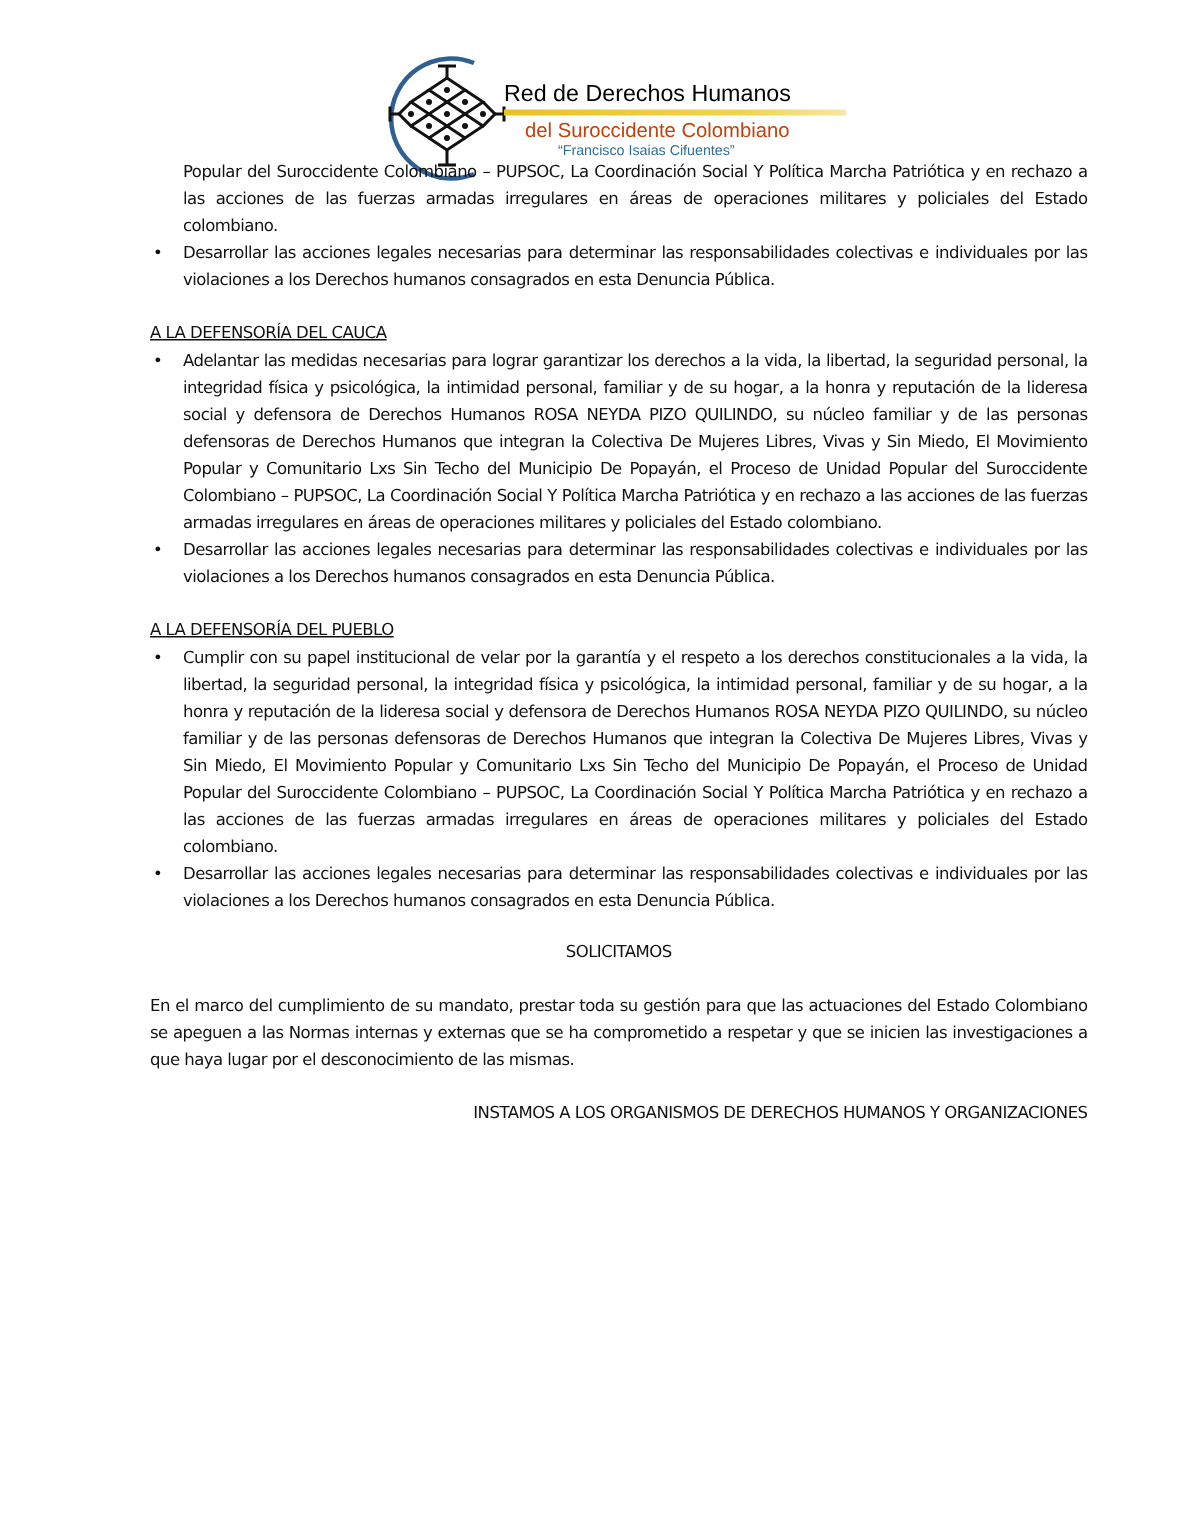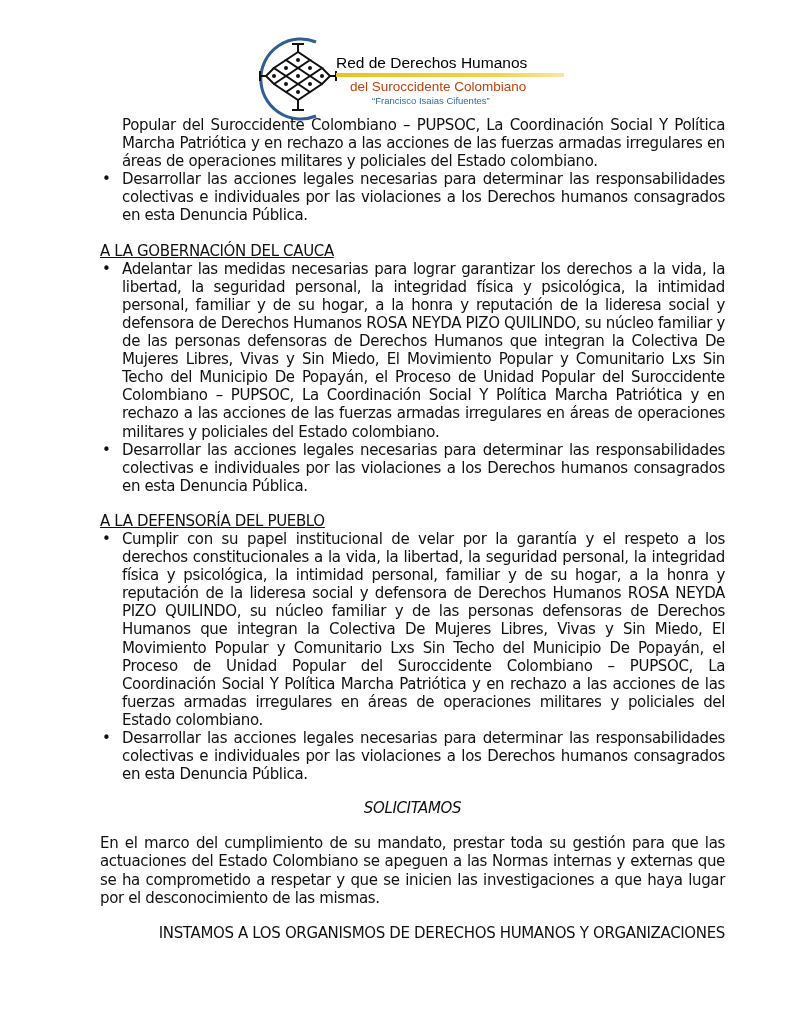--- a/index.html
+++ b/index.html
@@ -4,26 +4,26 @@
 <style>
   html, body { margin: 0; padding: 0; background: #ffffff; }
   body { width: 795px; height: 1024px; overflow: hidden; position: relative;
          font-family: "DejaVu Sans", sans-serif; color: #111; }
   .logo { position: absolute; left: 258px; top: 34px; width: 310px; height: 90px; }
   .logo-text { position: absolute; left: 78px; top: 20px; }
   .logo-title { font-family: "Liberation Sans", sans-serif; font-size: 15.5px; color: #000000; font-weight: normal; line-height: 18px; white-space: nowrap; }
   .logo-bar { width: 228px; height: 4px; margin: 1px 0 2px 0; background: linear-gradient(90deg, #e8c224 0%, #f1d44b 70%, #f6e7a4 100%); }
   .logo-sub { font-family: "Liberation Sans", sans-serif; font-size: 13.5px; color: #c2410c; margin-left: 14px; line-height: 16px; white-space: nowrap; }
   .logo-quote { font-family: "Liberation Sans", sans-serif; font-size: 9.5px; color: #2f6d9b; margin-left: 36px; line-height: 11px; white-space: nowrap; }
-  .page { position: absolute; left: 100px; top: 116px; width: 625px; font-size: 15px; line-height: 18.1px; letter-spacing: -0.35px; }
+  .page { position: absolute; left: 100px; top: 106px; width: 625px; font-size: 11px; line-height: 18.1px; letter-spacing: -0.35px; }
   .item { position: relative; padding-left: 22px; text-align: justify; }
   .item .bullet { position: absolute; left: 2px; top: 0; }
   .cont { padding-left: 22px; text-align: justify; }
   .heading { text-decoration: underline; margin-top: 17px; }
-  .center { text-align: center; margin-top: 16px; font-style: italic; }
+  .center { text-align: center; margin-top: 16px; }
   .para { text-align: justify; margin-top: 17px; }
   .h2 { margin-top: 17px; }
   .h3 { margin-top: 17px; text-align: right; }
 </style>
 </head>
 <body>
 
 <div class="logo">
   <svg width="80" height="90" viewBox="0 0 80 90" style="position:absolute;left:0;top:0">
     <path d="M58 8 A40 40 0 1 0 58 82" fill="none" stroke="#2f5f93" stroke-width="3"></path>
@@ -61,21 +61,21 @@
   </div>
 </div>
 
 <div class="page">
   <div class="cont">Popular del Suroccidente Colombiano – PUPSOC, La Coordinación Social Y Política Marcha Patriótica y en rechazo a las acciones de las fuerzas armadas irregulares en áreas de operaciones militares y policiales del Estado colombiano.</div>
   <div class="item">
     <span class="bullet">•</span>
     <span>Desarrollar las acciones legales necesarias para determinar las responsabilidades colectivas e individuales por las violaciones a los Derechos humanos consagrados en esta Denuncia Pública.</span>
   </div>
 
-  <div class="heading">A LA GOBERNACIÓN DEL CAUCA</div>
+  <div class="heading">A LA DEFENSORÍA DEL CAUCA</div>
   <div class="item">
     <span class="bullet">•</span>
     <span>Adelantar las medidas necesarias para lograr garantizar los derechos a la vida, la libertad, la seguridad personal, la integridad física y psicológica, la intimidad personal, familiar y de su hogar, a la honra y reputación de la lideresa social y defensora de Derechos Humanos ROSA NEYDA PIZO QUILINDO, su núcleo familiar y de las personas defensoras de Derechos Humanos que integran la Colectiva De Mujeres Libres, Vivas y Sin Miedo, El Movimiento Popular y Comunitario Lxs Sin Techo del Municipio De Popayán, el Proceso de Unidad Popular del Suroccidente Colombiano – PUPSOC, La Coordinación Social Y Política Marcha Patriótica y en rechazo a las acciones de las fuerzas armadas irregulares en áreas de operaciones militares y policiales del Estado colombiano.</span>
   </div>
   <div class="item">
     <span class="bullet">•</span>
     <span>Desarrollar las acciones legales necesarias para determinar las responsabilidades colectivas e individuales por las violaciones a los Derechos humanos consagrados en esta Denuncia Pública.</span>
   </div>
 
   <div class="heading">A LA DEFENSORÍA DEL PUEBLO</div>

